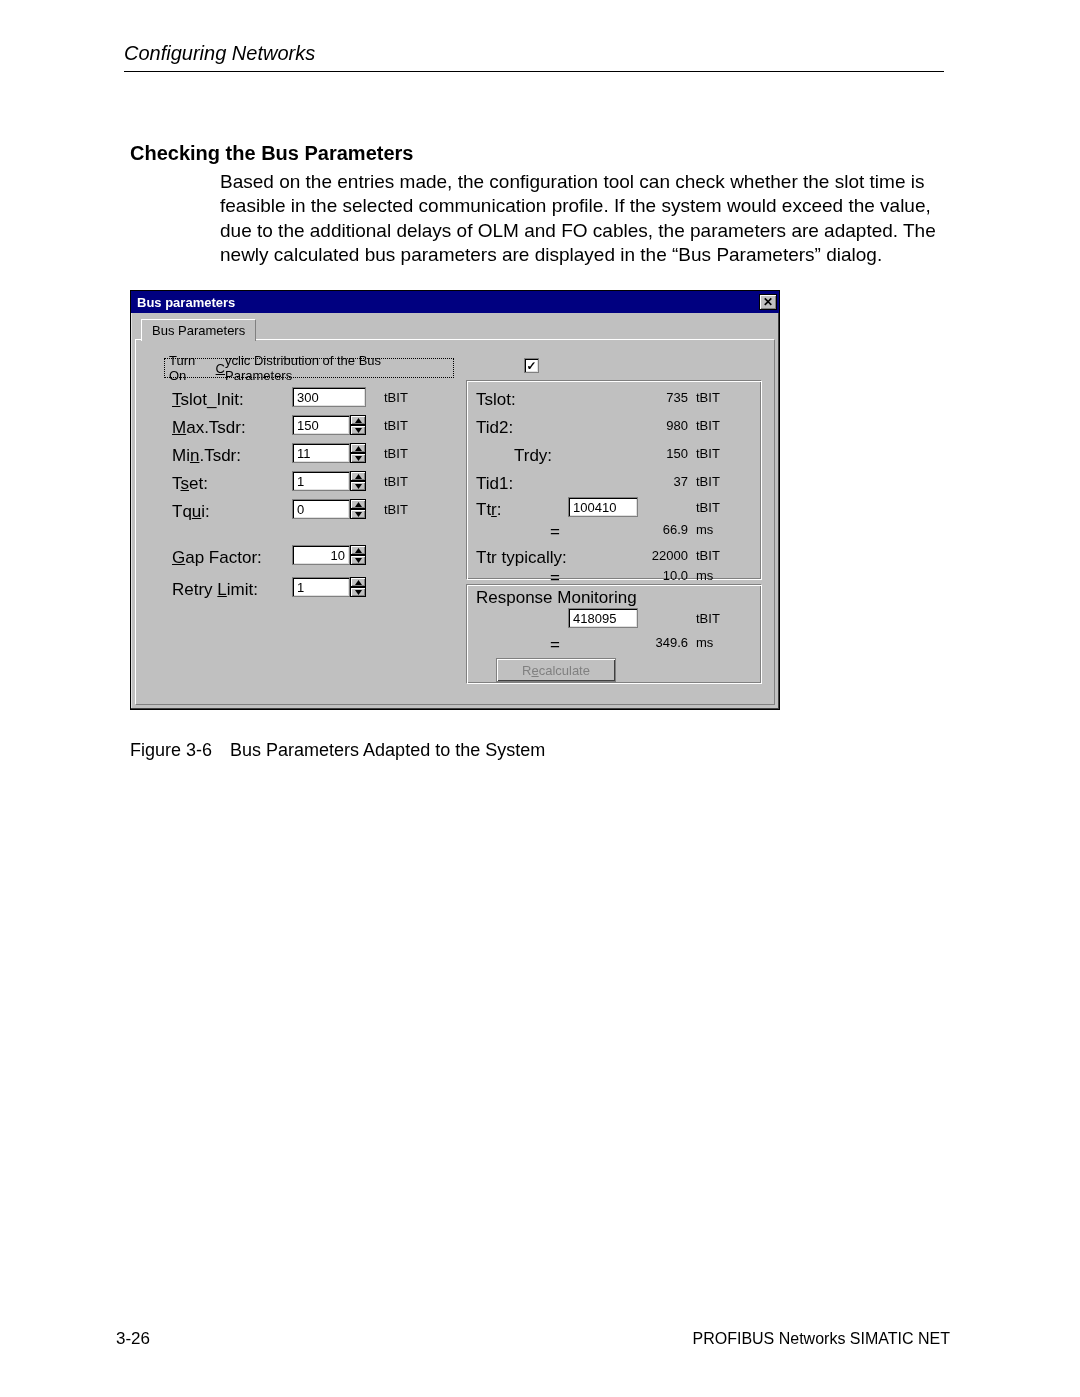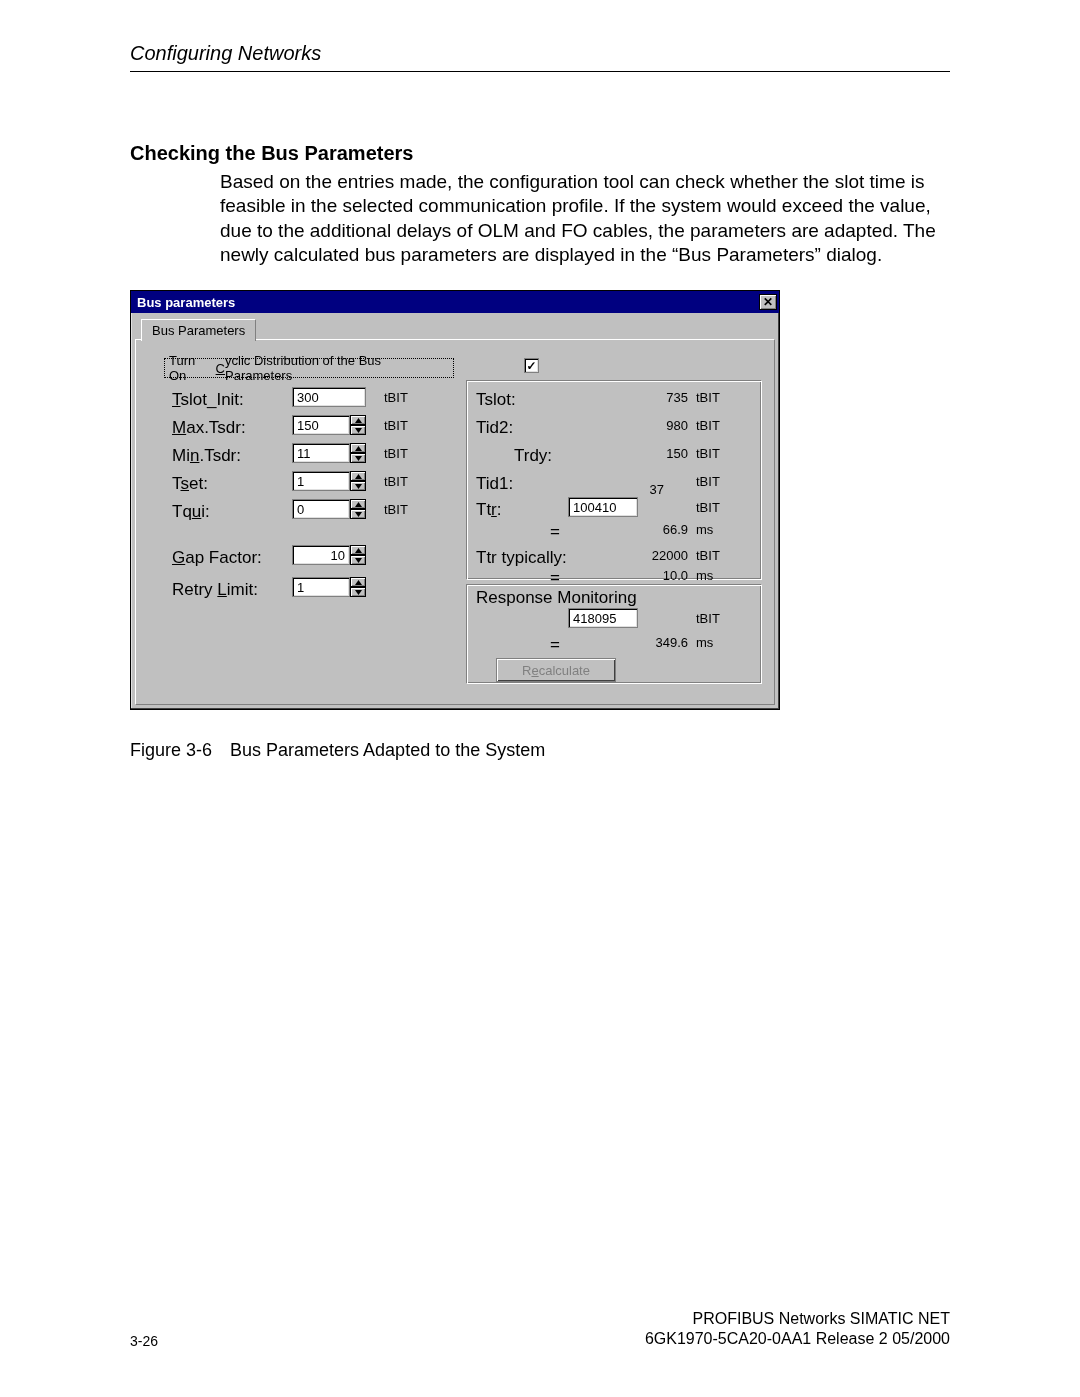--- a/index.html
+++ b/index.html
@@ -6,21 +6,21 @@
   html, body { margin:0; padding:0; }
   body {
     width:1080px; height:1397px;
     background:#fff;
     font-family: Arial, Helvetica, sans-serif;
     color:#000;
     position:relative;
   }
 
   .page-header {
-    position:absolute; left:130px; top:42px; width:820px;
+    position:absolute; left:124px; top:42px; width:820px;
     font-style:italic; font-size:20px;
     border-bottom:1.5px solid #000;
     padding-bottom:6px;
   }
 
   .section-heading {
     position:absolute; left:130px; top:142px;
     font-weight:bold; font-size:20px;
   }
 
@@ -137,21 +137,21 @@
 
   
   .fig-cap { position:absolute; left:130px; top:740px; font-size:18px; }
 
   
   .footer-right {
     position:absolute; right:130px; bottom:48px; text-align:right;
     font-size:16px; line-height:1.25;
   }
   .footer-left {
-    position:absolute; left:130px; bottom:48px; font-size:14px;
+    position:absolute; left:116px; bottom:48px; font-size:17px;
   }
 </style>
 </head>
 <body>
 
 <div class="page-header">Configuring Networks</div>
 
 <div class="section-heading">Checking the Bus Parameters</div>
 
 <div class="body-para">Based on the entries made, the configuration tool can check whether the slot time is feasible in the selected communication profile. If the system would exceed the value, due to the additional delays of OLM and FO cables, the parameters are adapted. The newly calculated bus parameters are displayed in the “Bus Parameters” dialog.</div>
@@ -294,21 +294,21 @@
 
       <div class="lbl" style="left:340px; top:78px;">Tid2:</div>
       <div class="rval" style="left:500px; top:78px; width:52px;">980</div>
       <div class="unit" style="left:560px; top:78px;">tBIT</div>
 
       <div class="lbl" style="left:340px; top:106px;margin-left:38px;">Trdy:</div>
       <div class="rval" style="left:500px; top:106px; width:52px;">150</div>
       <div class="unit" style="left:560px; top:106px;">tBIT</div>
 
       <div class="lbl" style="left:340px; top:134px;">Tid1:</div>
-      <div class="rval" style="left:476px; top:134px; width:52px;margin-top:8px;">37</div>
+      <div class="rval" style="left:500px; top:134px; width:52px;">37</div>
       <div class="unit" style="left:560px; top:134px;">tBIT</div>
 
       <div class="lbl" style="left:340px; top:160px;">
         <span>Tt</span><span class="und">r</span><span>:</span>
       </div>
       <input class="txt" style="left: 432px; top: 157px; width: 70px;" value="100410">
       <div class="unit" style="left:560px; top:160px;">tBIT</div>
 
       <div class="lbl" style="left:414px; top:182px;">=</div>
       <div class="rval" style="left:500px; top:182px; width:52px;">66.9</div>
@@ -340,14 +340,13 @@
 
     </div>
   </div>
 </div>
 
 <div class="fig-cap">Figure 3-6 Bus Parameters Adapted to the System</div>
 
 <div class="footer-left">3-26</div>
 <div class="footer-right">
   <div>PROFIBUS Networks SIMATIC NET</div>
-  <div>6GK1970-5CA20-0AA1 Release 2 05/2000</div>
 </div>
 
 </body></html>

